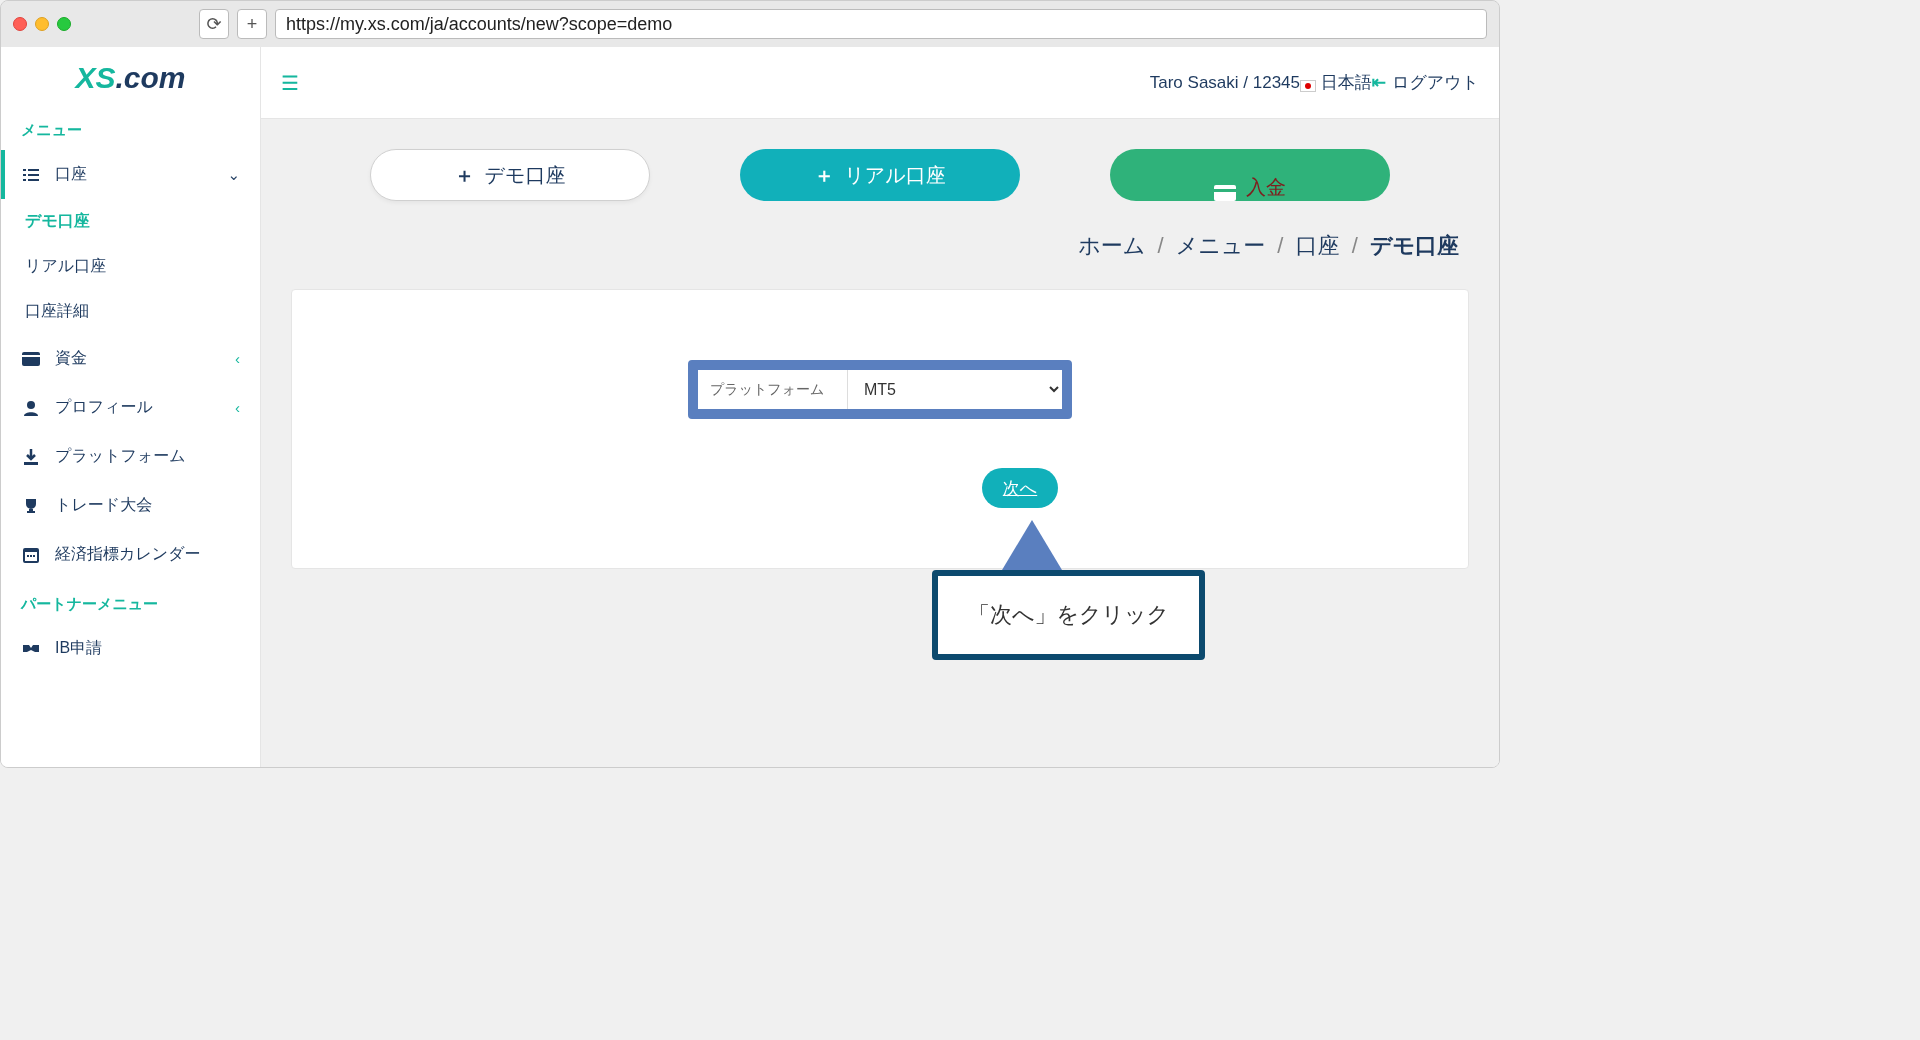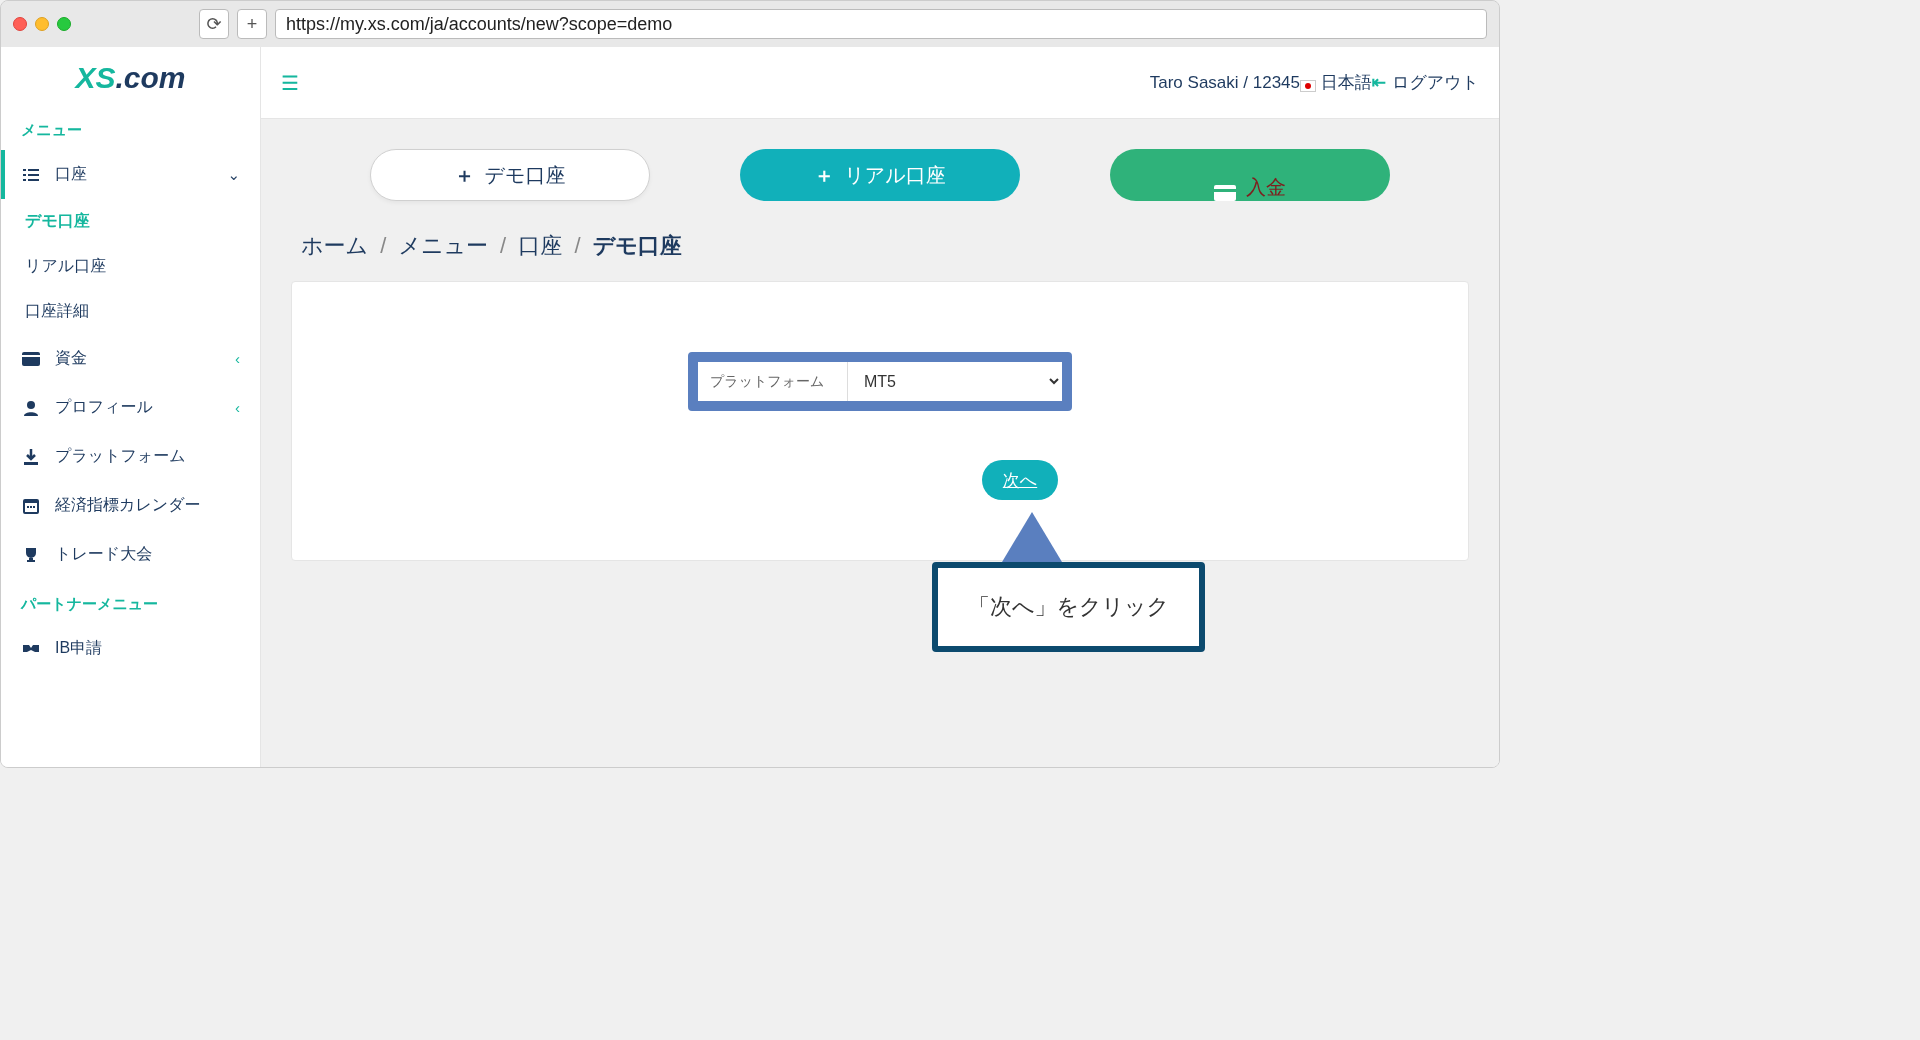--- a/index.html
+++ b/index.html
@@ -33,21 +33,21 @@
   .topbar-right { margin-left: auto; display: flex; align-items: center; color: #1e3a5f; font-size: 17px; }
   .flag-jp { width:16px; height:12px; background:#fff; border:1px solid #ccc; display:inline-flex; align-items:center; justify-content:center; position:relative; top:1px;}
   .flag-jp::after{content:""; width:6px; height:6px; background:#d00; border-radius:50%;}
   .logout-icon { color:#15b79e; margin-right:6px; font-weight:bold;}
   .action-row { display: flex; gap: 90px; justify-content: center; padding: 30px 40px 26px; }
   .pill { width: 280px; height: 52px; border-radius: 30px; display: flex; align-items: center; justify-content: center; font-size: 20px; font-weight: 500; cursor: pointer; gap: 10px; }
   .pill.outline { background: #fff; color: #1e3a5f; border: 1px solid #d0d0d0; box-shadow: 0 2px 4px rgba(0,0,0,0.05);}
   .pill.teal { background: #11b0ba; color: #fff; }
   .pill.green { background: #2fb27a; color: #7f1d1d; align-items: flex-end; }
   .plus { font-size:20px; font-weight:bold;}
-  .breadcrumb { padding: 4px 40px 20px; color: #1e3a5f; font-size: 22px; }
+  .breadcrumb { padding: 4px 40px 28px; color: #1e3a5f; font-size: 22px; text-align: right; }
   .breadcrumb .sep { color: #888; margin: 0 6px; }
   .breadcrumb .current { font-weight: 700; }
   .card { background: #fff; margin: 0 30px 30px; border: 1px solid #e5e5e5; border-radius: 4px; padding: 70px 40px 60px; position: relative; min-height:280px;}
   .form-frame { width: 384px; margin: 0 auto; border: 10px solid #5a7fbf; border-radius: 4px; background: #fff; display: flex; align-items: stretch; }
   .form-label { width: 150px; padding: 10px 12px; font-size: 14px; color: #666; border-right:1px solid #ddd; display:flex; align-items:center;}
   .form-select { flex: 1; border: none; padding: 10px 12px; font-size: 16px; color: #333; background: #fff; appearance: auto; }
   .next-btn { position: absolute; width: 76px; height: 40px; background: #11b0ba; color: #fff; border-radius: 22px; display: flex; align-items: center; justify-content: center; font-size: 17px; cursor: pointer; left: 690px; top: 178px; text-decoration: underline;}
   .callout-wrap { position: absolute; left: 640px; top: 230px; }
   .callout-arrow { width: 0; height: 0; border-left: 30px solid transparent; border-right: 30px solid transparent; border-bottom: 50px solid #5a7fbf; margin-left: 70px; }
   .callout-box { border: 6px solid #0c4a6e; border-radius: 4px; background: #fff; padding: 24px 30px; font-size: 22px; color: #333; white-space: nowrap; }
@@ -123,37 +123,37 @@
               <path d="M8 0 L8 9 M4 6 L8 10 L12 6" stroke="#1e3a5f" stroke-width="2.5" fill="none"></path>
               <rect x="1" y="13" width="14" height="3" fill="#1e3a5f"></rect>
             </svg>
         </span>
         <span>プラットフォーム</span>
       </div>
 
       <div class="menu-item">
         <span class="mi-icon">
           <svg width="16" height="16" viewBox="0 0 16 16">
+              <path d="M3 1 H13 V6 A5 5 0 0 1 3 6 Z M6 11 H10 V13 H6 Z M4 13 H12 V15 H4 Z" fill="#1e3a5f"></path>
+            </svg>
+        </span>
+        <span>トレード大会</span>
+      </div>
+
+      <div class="menu-item">
+        <span class="mi-icon">
+          <svg width="16" height="16" viewBox="0 0 16 16">
               <rect x="1" y="2" width="14" height="13" rx="1" fill="none" stroke="#1e3a5f" stroke-width="2"></rect>
               <rect x="1" y="2" width="14" height="3" fill="#1e3a5f"></rect>
               <rect x="4" y="8" width="2" height="2" fill="#1e3a5f"></rect>
               <rect x="7" y="8" width="2" height="2" fill="#1e3a5f"></rect>
               <rect x="10" y="8" width="2" height="2" fill="#1e3a5f"></rect>
             </svg>
         </span>
         <span>経済指標カレンダー</span>
-      </div>
-
-      <div class="menu-item">
-        <span class="mi-icon">
-          <svg width="16" height="16" viewBox="0 0 16 16">
-              <path d="M3 1 H13 V6 A5 5 0 0 1 3 6 Z M6 11 H10 V13 H6 Z M4 13 H12 V15 H4 Z" fill="#1e3a5f"></path>
-            </svg>
-        </span>
-        <span>トレード大会</span>
       </div>
 
       <div class="menu-header">パートナーメニュー</div>
 
       <div class="menu-item">
         <span class="mi-icon">
           <svg width="20" height="14" viewBox="0 0 20 14">
               <path d="M2 3 L8 3 L10 6 L12 3 L18 3 L18 10 L14 10 L10 8 L6 10 L2 10 Z" fill="#1e3a5f"></path>
             </svg>
         </span>

